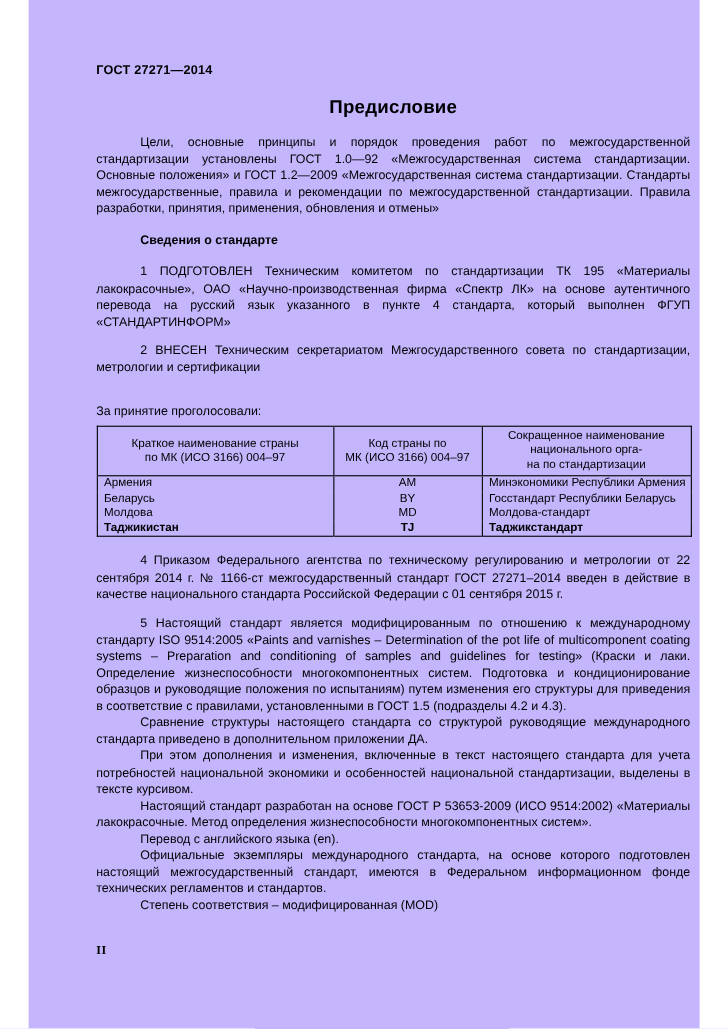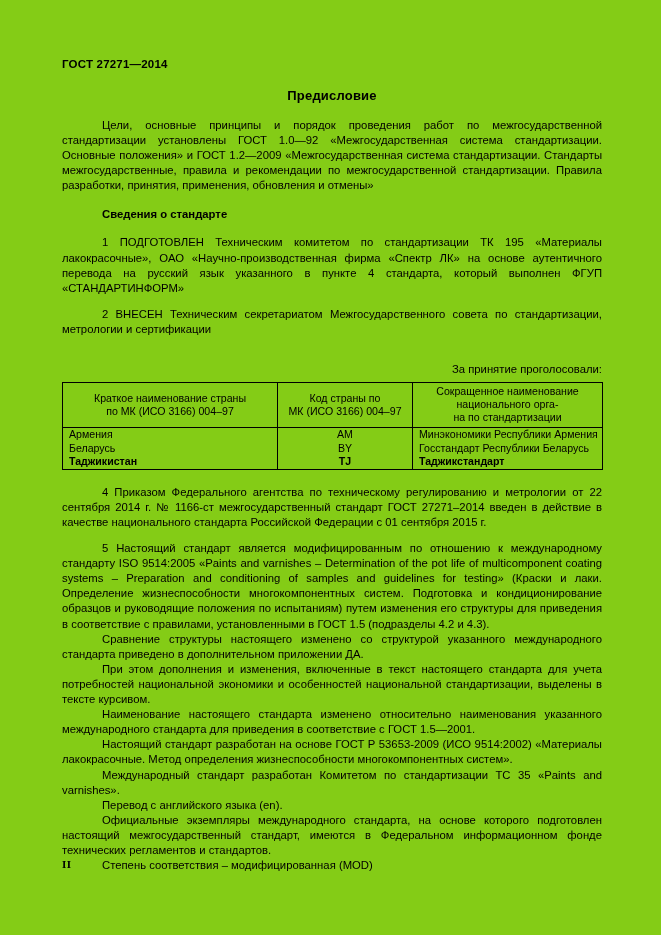--- a/index.html
+++ b/index.html
@@ -7,43 +7,43 @@
     margin: 0;
     padding: 0;
     background: #ffffff;
   }
   body {
     font-family: "Liberation Sans", sans-serif;
     color: #000000;
   }
   .page {
     position: relative;
-    width: 661px;
+    width: 610px;
     height: 935px;
     margin: 0 auto;
-    background: #84cc16;
+    background: #c4b5fd;
     overflow: hidden;
     box-sizing: border-box;
   }
   .content {
     position: absolute;
     left: 62px;
     top: 0;
     width: 540px;
   }
   .doc-number {
     margin-top: 58px;
     font-size: 11.5px;
     font-weight: bold;
     letter-spacing: 0.2px;
   }
   .doc-title {
     margin-top: 18px;
     text-align: center;
-    font-size: 13px;
+    font-size: 17px;
     font-weight: bold;
     letter-spacing: 0.2px;
   }
   p.para {
     margin: 0;
     font-size: 11.3px;
     line-height: 15.1px;
     text-align: justify;
     text-indent: 40px;
     hyphens: none;
@@ -53,21 +53,20 @@
   .subhead {
     margin: 0;
     font-size: 11.3px;
     font-weight: bold;
     text-indent: 40px;
   }
   .vote-line {
     margin: 0;
     font-size: 11.3px;
     text-indent: 0;
-    text-align: right;
   }
   table.countries {
     border-collapse: collapse;
     width: 540px;
     margin-top: 7px;
     table-layout: fixed;
     font-size: 10.6px;
   }
   table.countries th,
   table.countries td {
@@ -174,45 +173,48 @@
         <tr class="first-body-row">
           <td>Армения</td>
           <td class="col-sep code">AM</td>
           <td class="col-sep">Минэкономики Республики Армения</td>
         </tr>
         <tr>
           <td>Беларусь</td>
           <td class="col-sep code">BY</td>
           <td class="col-sep">Госстандарт Республики Беларусь</td>
         </tr>
+        <tr>
+          <td>Молдова</td>
+          <td class="col-sep code">MD</td>
+          <td class="col-sep">Молдова-стандарт</td>
+        </tr>
         <tr class="last-body-row">
           <td>Таджикистан</td>
           <td class="col-sep code">TJ</td>
           <td class="col-sep">Таджикстандарт</td>
         </tr>
       </tbody>
     </table>
 
     <div class="gap-lg"></div>
 
     <p class="para">4  Приказом Федерального агентства по техническому регулированию и метрологии от 22 сентября 2014 г. № 1166-ст межгосударственный стандарт ГОСТ 27271–2014 введен в действие в качестве национального стандарта Российской Федерации с 01 сентября 2015 г.</p>
 
     <div class="gap-md"></div>
 
     <p class="para">5  Настоящий стандарт является модифицированным по отношению к международному стандарту ISO 9514:2005 «Paints and varnishes – Determination of the pot life of multicomponent coating systems – Preparation and conditioning of samples and guidelines for testing» (Краски и лаки. Определение жизнеспособности многокомпонентных систем. Подготовка и кондиционирование образцов и руководящие положения по испытаниям) путем изменения его структуры для приведения в соответствие с правилами, установленными в ГОСТ 1.5 (подразделы 4.2 и 4.3).</p>
 
-    <p class="para">Сравнение структуры настоящего изменено со структурой указанного международного стандарта приведено в дополнительном приложении ДА.</p>
+    <p class="para">Сравнение структуры настоящего стандарта со структурой руководящие международного стандарта приведено в дополнительном приложении ДА.</p>
 
     <p class="para">При  этом  дополнения и изменения, включенные в текст настоящего стандарта   для учета потребностей национальной экономики и особенностей национальной стандартизации, выделены в тексте курсивом.</p>
 
-    <p class="para">Наименование настоящего стандарта изменено относительно наименования указанного международного стандарта для приведения в соответствие с ГОСТ 1.5—2001.</p>
 
     <p class="para">Настоящий стандарт разработан на основе ГОСТ Р 53653-2009 (ИСО 9514:2002) «Материалы лакокрасочные. Метод определения  жизнеспособности многокомпонентных систем».</p>
 
-    <p class="para">Международный стандарт разработан Комитетом по стандартизации ТС 35 «Paints and varnishes».</p>
 
     <p class="para">Перевод с английского языка (en).</p>
 
     <p class="para">Официальные экземпляры международного стандарта, на основе которого подготовлен настоящий межгосударственный стандарт, имеются в Федеральном информационном фонде технических регламентов и стандартов.</p>
 
     <p class="para">Степень соответствия – модифицированная (MOD)</p>
 
   </div>
 
   <div class="footer-page">II</div>

